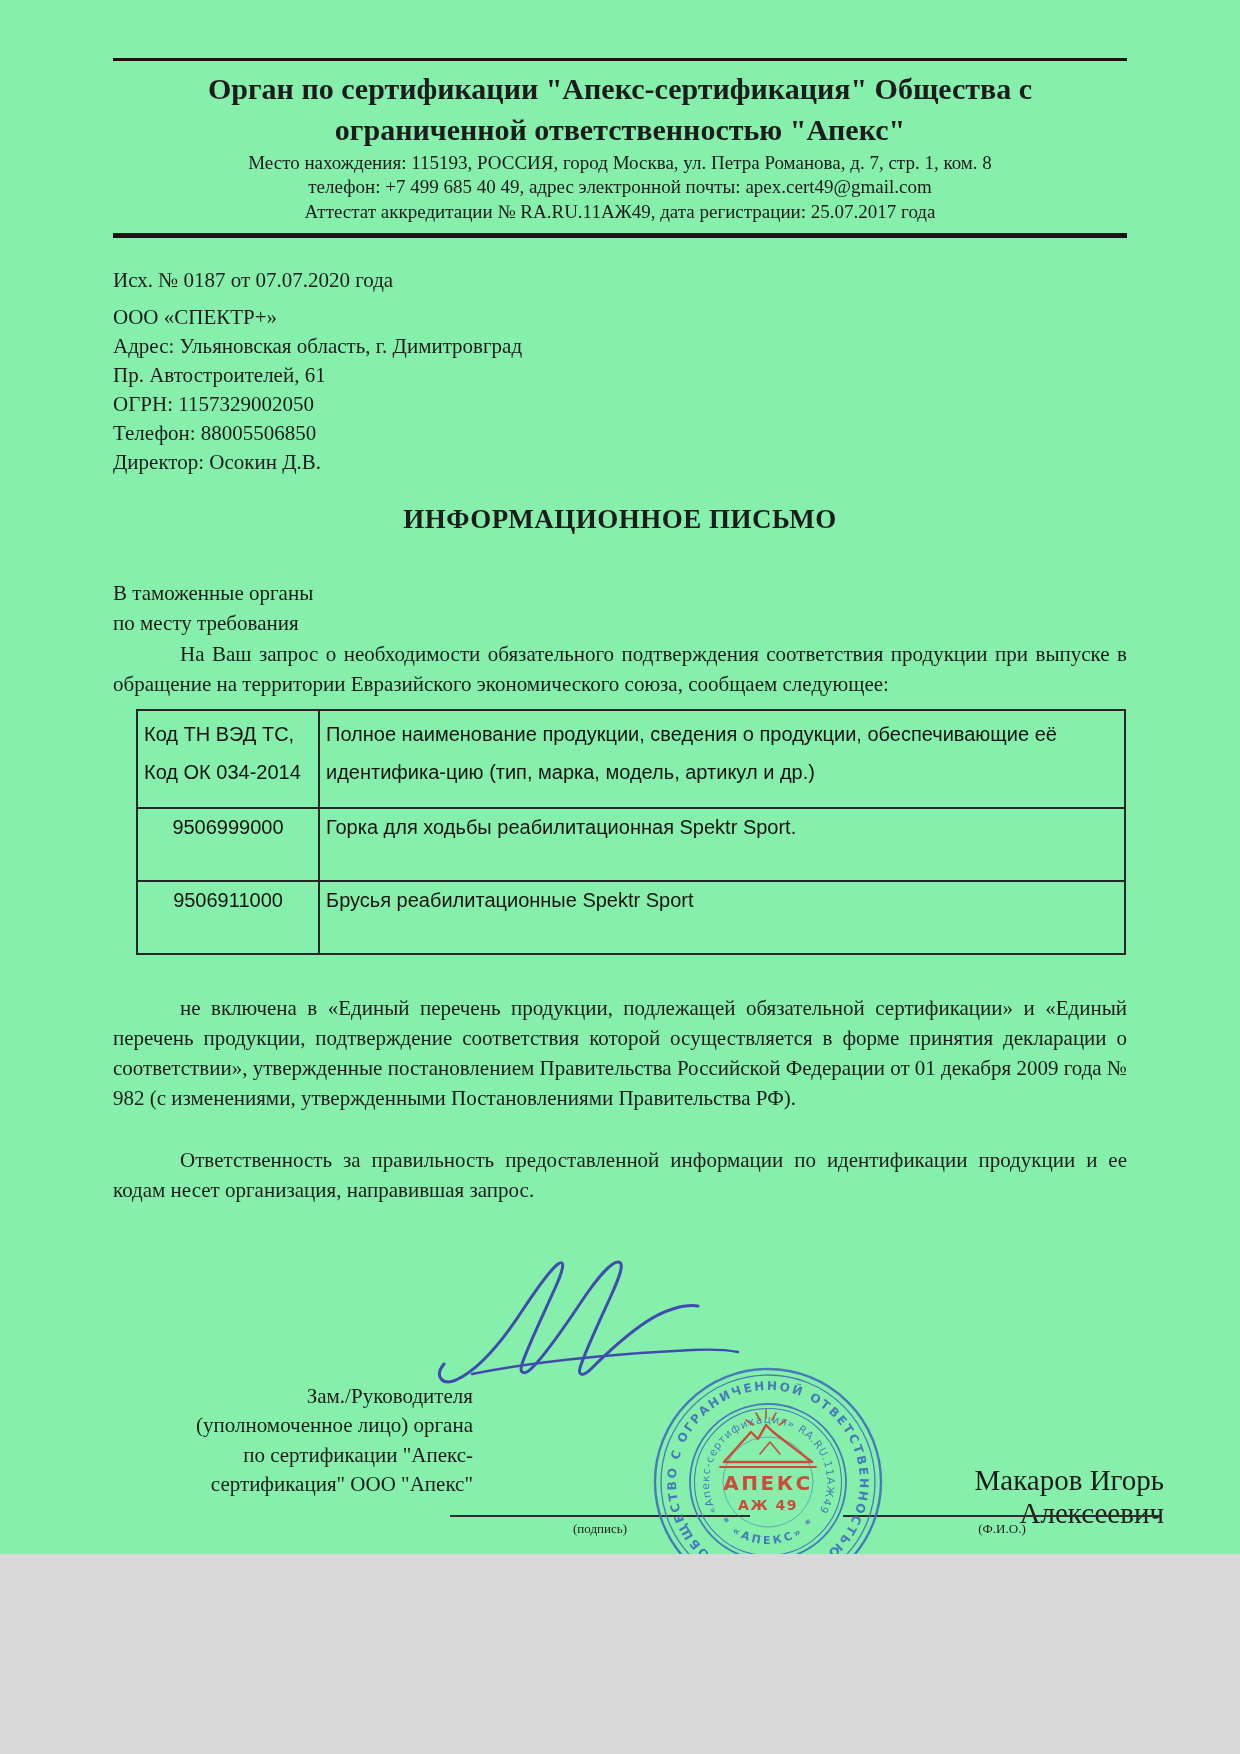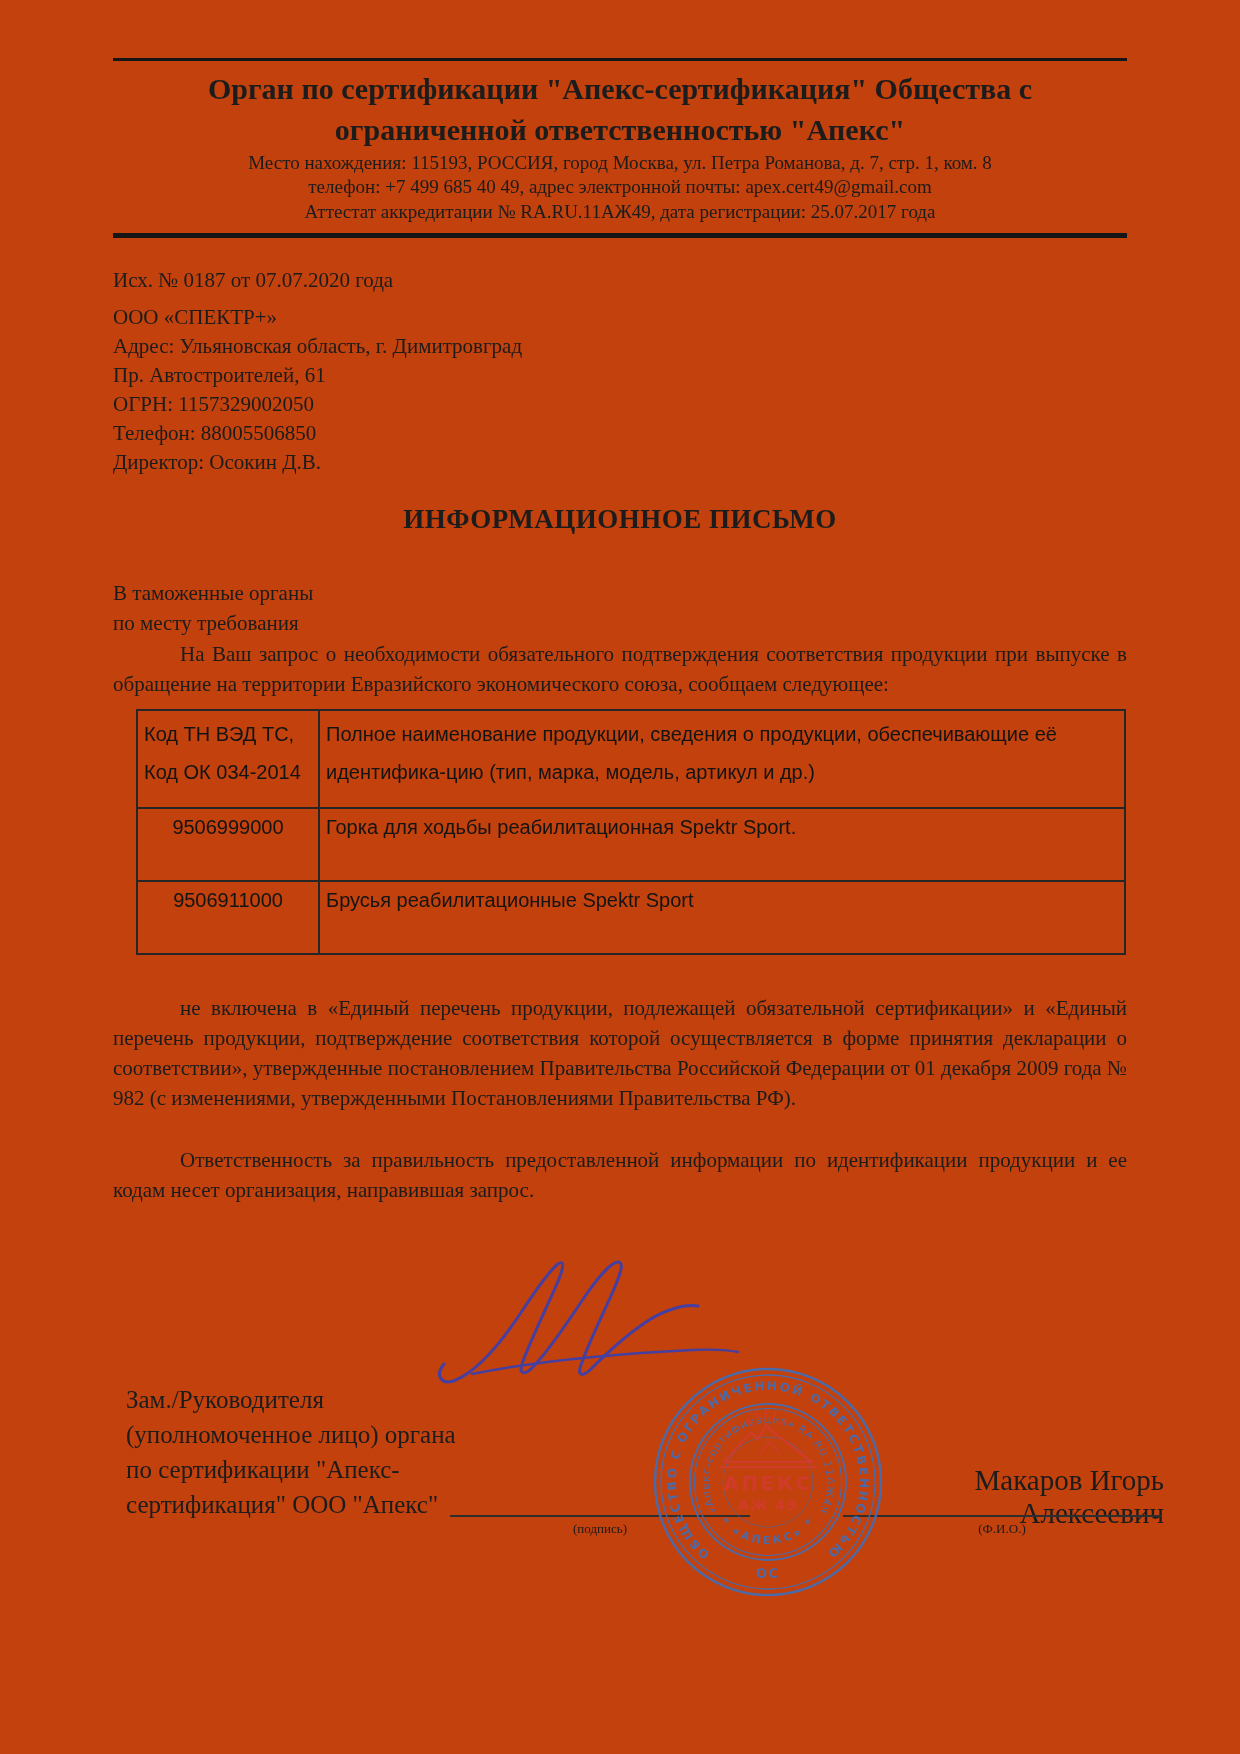--- a/index.html
+++ b/index.html
@@ -1,17 +1,17 @@
 <!DOCTYPE html>
 <html><head>
 <meta charset="utf-8">
 <style>
   html,body{margin:0;padding:0;background:#d9d9d9;}
   .page{
-    width:1240px;height:1754px;margin:0 auto;background:#c2410c;
+    width:1240px;height:1554px;margin:0 auto;background:#86efac;
     position:relative;overflow:hidden;color:#1c1c1c;
     font-family:"Liberation Serif",serif;
   }
   .content{margin:0 113px;}
   
   .letterhead{margin-top:58px;border-top:3px solid #161616;border-bottom:5px solid #161616;padding:4px 0 8px;}
   .lh-title{font-size:30px;font-weight:bold;text-align:center;line-height:1.36;margin-top:4px;}
   .lh-line{font-size:19px;text-align:center;line-height:1.3;}
   
   .ref-line{margin-top:30px;font-size:21px;}
@@ -26,21 +26,21 @@
     font-family:"Liberation Sans",sans-serif;font-size:20px;color:#141414;}
   .codes td{border:2px solid #262626;vertical-align:top;padding:4px 6px;}
   .codes td.c1{width:168px;}
   .codes tr.hdr td{line-height:1.9;padding-bottom:16px;}
   .codes tr.row td{height:60px;padding-top:7px;border-radius:16px;}
   .codes tr.row td.c1{text-align:center;}
   
   .after-table{margin-top:38px;}
   .p-resp{margin-top:32px;}
   
-  .sig-position{position:absolute;left:126px;top:1382px;width:360px;font-size:25px;line-height:1.4;}
+  .sig-position{position:absolute;left:113px;top:1382px;width:360px;font-size:21px;line-height:1.4;text-align:right;}
   .sig-line{position:absolute;border-top:2px solid #2e2e2e;font-size:13px;text-align:center;padding-top:4px;z-index:1;}
   .sig-line.s1{left:450px;top:1515px;width:300px;}
   .sig-line.s2{left:843px;top:1515px;width:318px;}
   .signer-name{position:absolute;left:840px;top:1464px;width:324px;text-align:right;font-size:29px;z-index:0;}
   .signature-svg{position:absolute;left:432px;top:1246px;z-index:2;}
   .stamp-svg{position:absolute;left:648px;top:1362px;z-index:3;opacity:.9;}
 </style>
 </head>
 <body>
 

